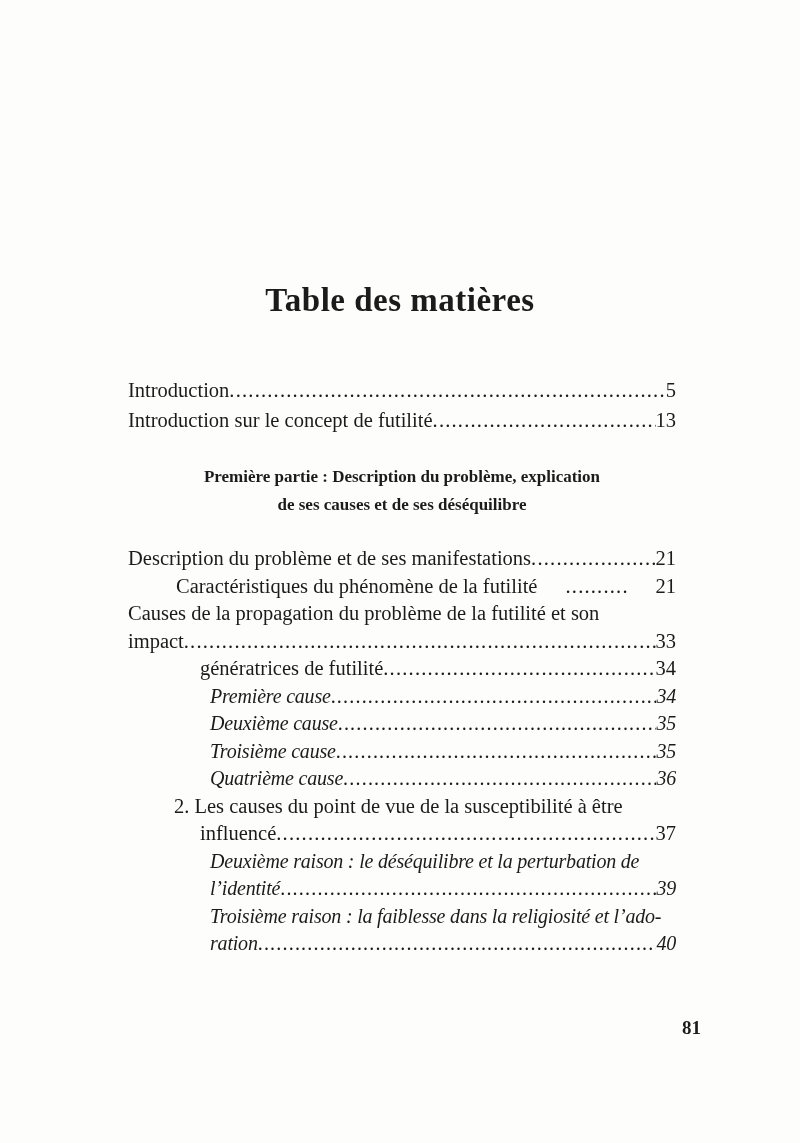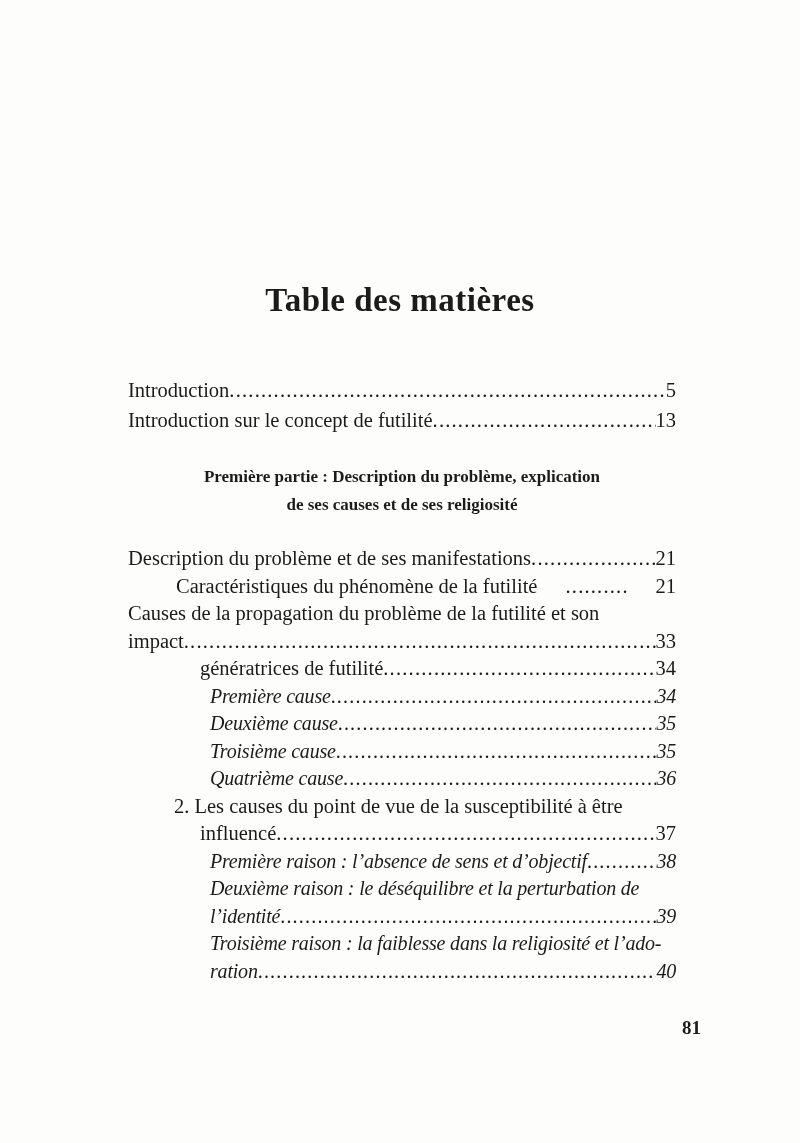--- a/index.html
+++ b/index.html
@@ -88,21 +88,21 @@
       </div>
       <div class="row">
         <span class="txt">Introduction sur le concept de futilité</span>
         <span class="dots"></span>
         <span class="pg">13</span>
       </div>
     </div>
 
     <div class="part-heading">
       <div class="line">Première partie : Description du problème, explication</div>
-      <div class="line">de ses causes et de ses religiosité</div>
+      <div class="line">de ses causes et de ses déséquilibre</div>
     </div>
 
     <div class="toc-main">
 
       <div class="row">
         <span class="txt">Description du problème et de ses manifestations</span>
         <span class="dots"></span>
         <span class="pg">21</span>
       </div>
 
@@ -157,25 +157,20 @@
         <div class="line hang">
           <span class="num">2.</span><span>Les causes du point de vue de la susceptibilité à être</span>
         </div>
         <div class="row">
           <span class="txt">influencé</span>
           <span class="dots"></span>
           <span class="pg">37</span>
         </div>
       </div>
 
-      <div class="row ital">
-        <span class="txt">Première raison : l’absence de sens et d’objectif</span>
-        <span class="dots"></span>
-        <span class="pg">38</span>
-      </div>
 
       <div class="ital">
         <div class="line">Deuxième raison : le déséquilibre et la perturbation de</div>
         <div class="row">
           <span class="txt">l’identité</span>
           <span class="dots"></span>
           <span class="pg">39</span>
         </div>
       </div>
 

